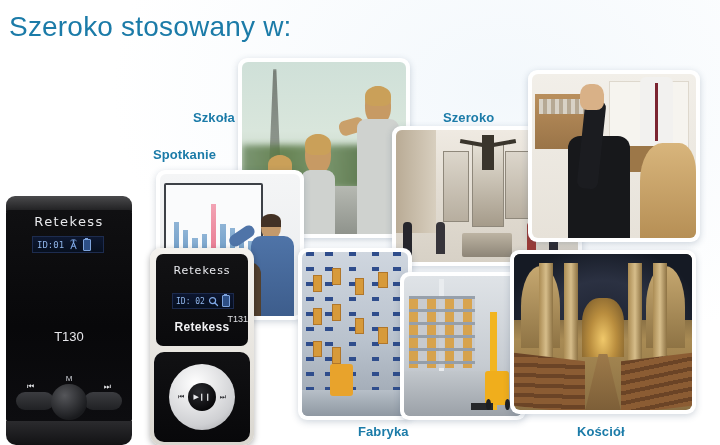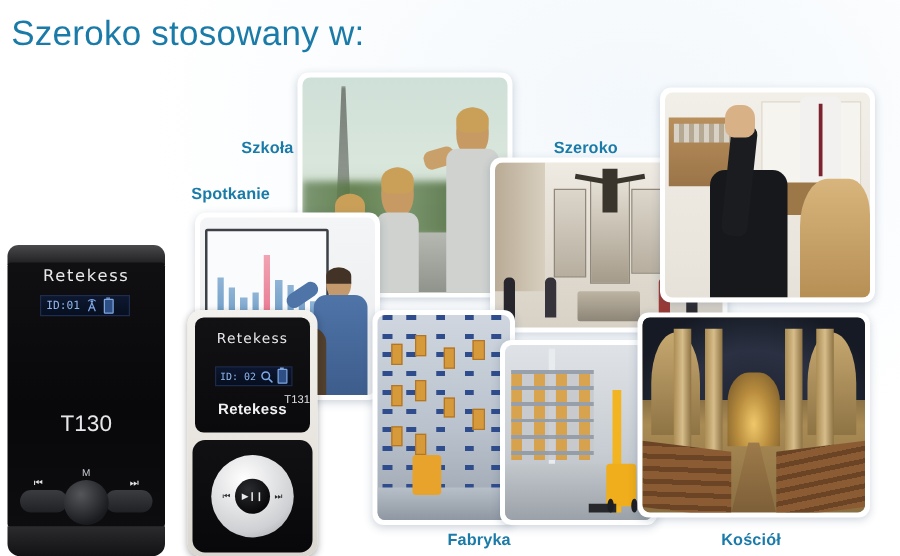--- a/index.html
+++ b/index.html
@@ -211,21 +211,21 @@
     position:absolute;left:26px;top:40px;width:72px;height:17px;
     background:linear-gradient(180deg,#0d1730,#07101f);
     border:1px solid #1d2c4f;display:flex;align-items:center;gap:4px;
     padding:0 4px;box-sizing:border-box;}
   #transmitter .lcd .id{color:#8fb4e8;font-size:9px;font-family:"DejaVu Sans Mono",monospace;}
   #transmitter .title{
     position:absolute;left:0;top:110px;width:100%;text-align:center;
     color:#f2f2f4;font-size:15px;font-weight:bold;letter-spacing:.4px;}
   #transmitter .model{
     position:absolute;left:0;top:133px;width:100%;text-align:center;
-    color:#e6e6ea;font-size:18px;}
+    color:#e6e6ea;font-size:13px;}
   #transmitter .mbtn{
     position:absolute;left:50%;top:178px;transform:translateX(-50%);
     color:#cfd2d8;font-size:8px;}
   #transmitter .wheel{
     position:absolute;left:50%;top:188px;transform:translateX(-50%);
     width:36px;height:36px;border-radius:50%;
     background:radial-gradient(circle at 38% 32%,#55565a,#1a1b1e 72%);}
   #transmitter .pad{
     position:absolute;top:196px;width:38px;height:18px;border-radius:9px;
     background:linear-gradient(180deg,#3b3c40,#202124);}

